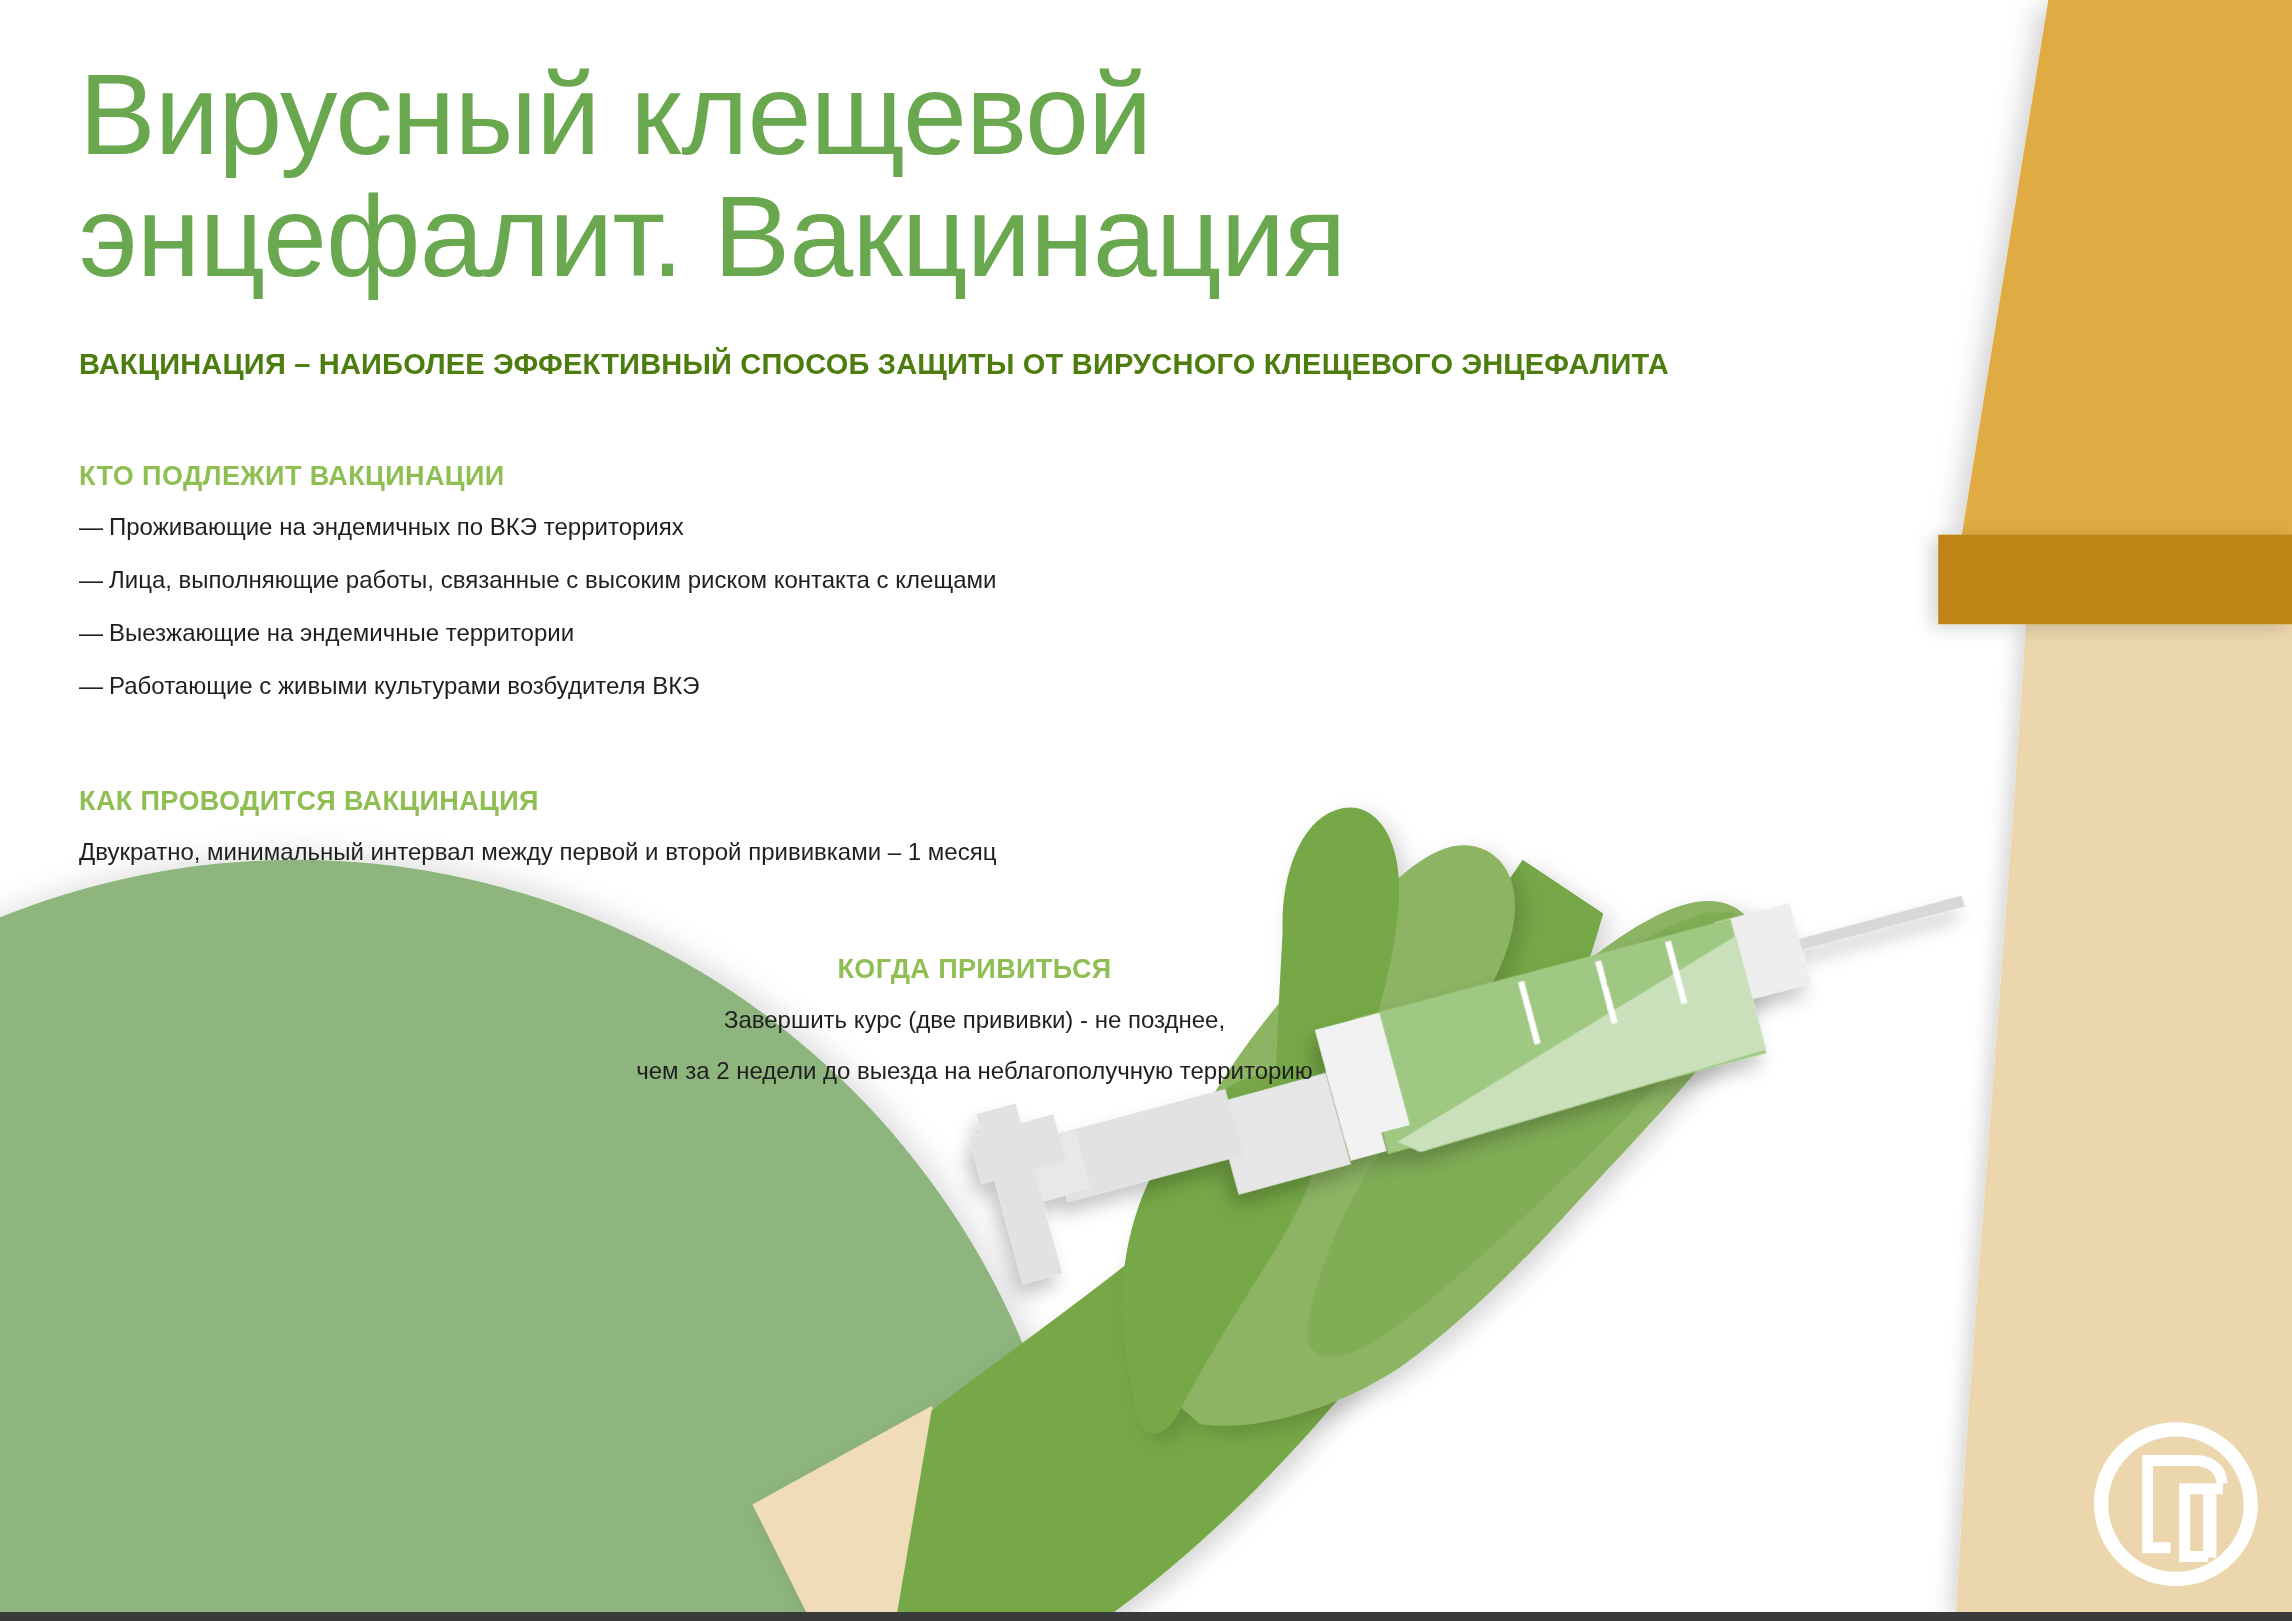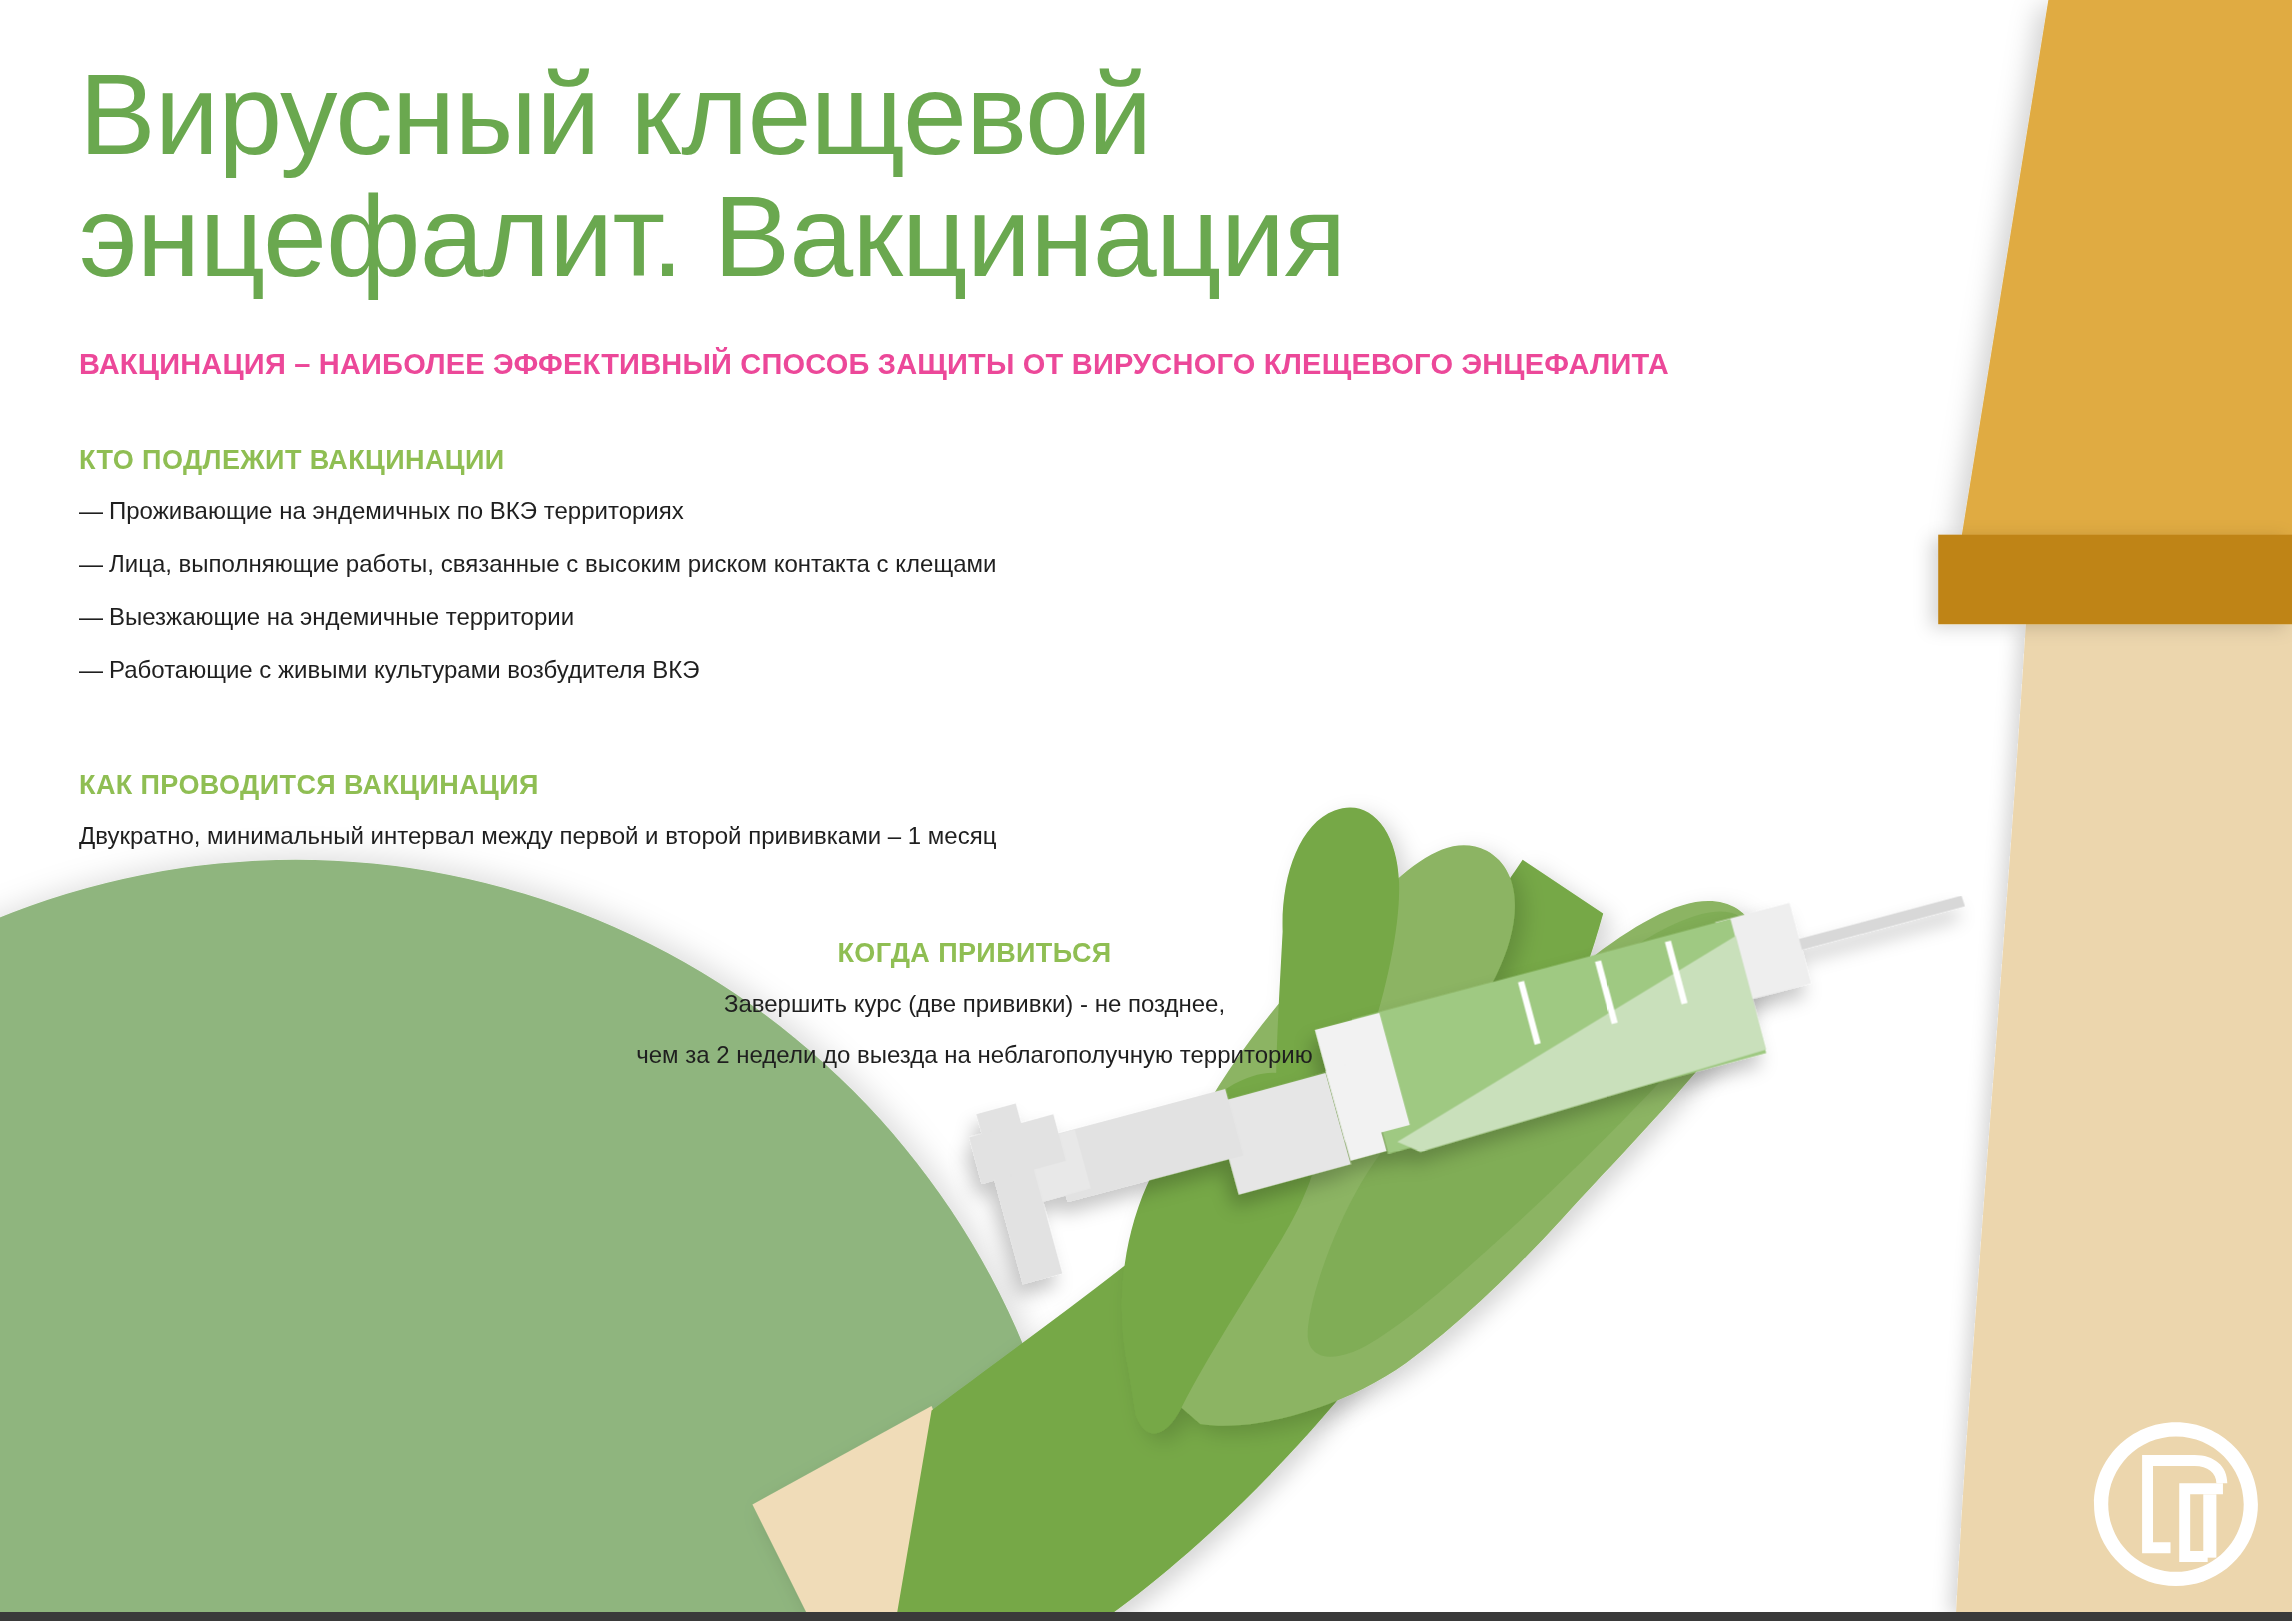--- a/index.html
+++ b/index.html
@@ -42,30 +42,30 @@
     font-size: 115px;
     line-height: 1.06;
     font-weight: 400;
     letter-spacing: -0.9px;
     margin: 0;
     max-width: 1576px;
   }
 
   .subtitle {
     margin-top: 50px;
-    color: #ec4899;
+    color: #4d7c0f;
     font-size: 29px;
     font-weight: 700;
     letter-spacing: 0.2px;
     text-transform: uppercase;
     white-space: nowrap;
   }
 
   .section {
-    margin-top: 64px;
+    margin-top: 80px;
   }
   .section.second { margin-top: 88px; }
   .section.third  { margin-top: 90px; text-align: center; }
 
   .section-heading {
     color: #8fbe53;
     font-size: 27px;
     font-weight: 700;
     letter-spacing: 0.4px;
     text-transform: uppercase;

